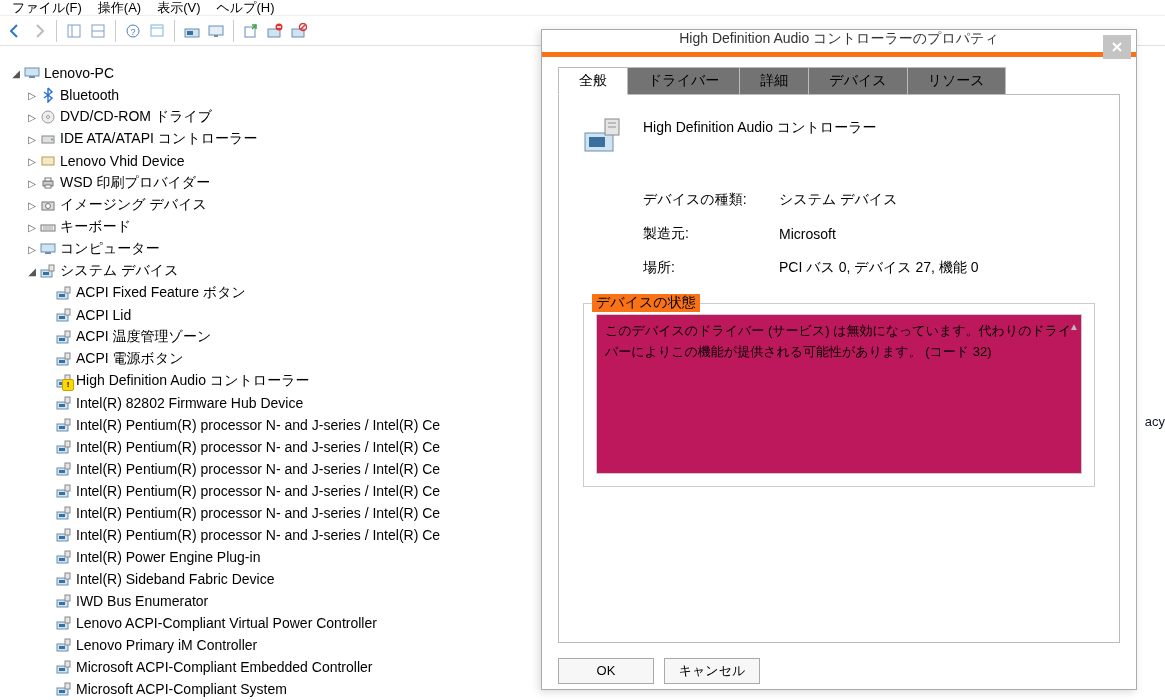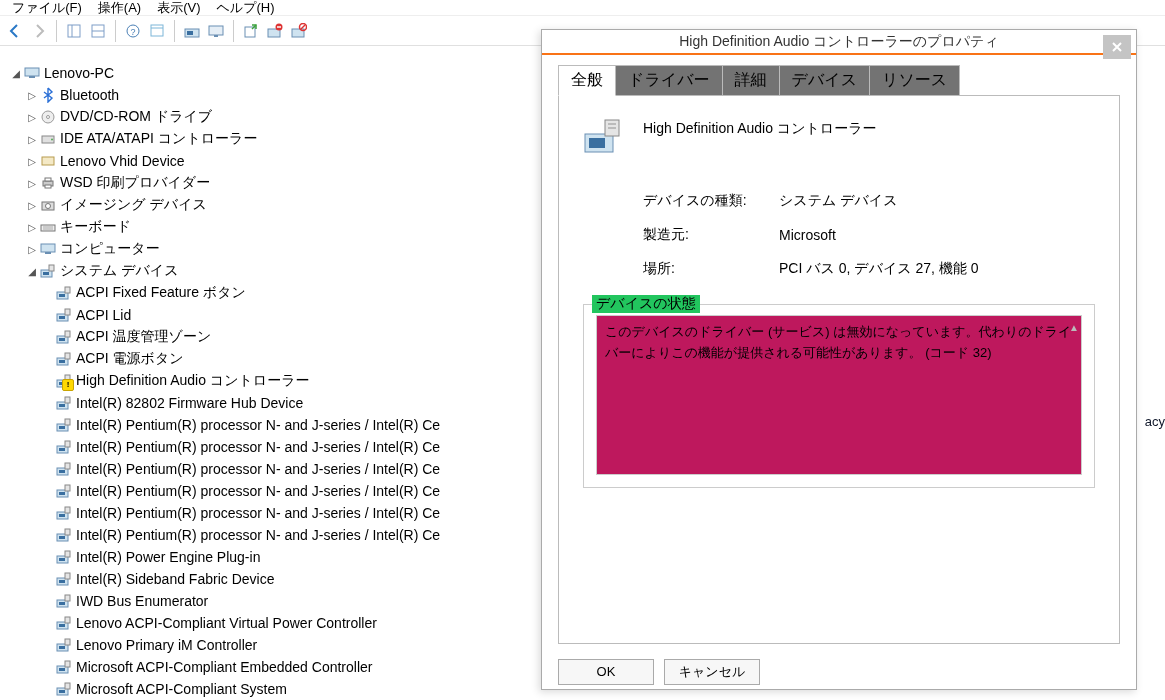--- a/index.html
+++ b/index.html
@@ -22,44 +22,44 @@
   .ic { width:16px; height:16px; margin-right:4px; display:flex; align-items:center; justify-content:center; }
   .ic svg { width:16px; height:16px; }
   .lvl0 { padding-left: 4px; }
   .lvl1 { padding-left: 20px; }
   .lvl2 { padding-left: 52px; }
   .warn-overlay { position:relative; }
   .warn-overlay::after { content:"!"; position:absolute; right:-2px; bottom:-2px; width:10px; height:10px; background:#ffd800; border:1px solid #c9a400; color:#000; font-size:8px; line-height:9px; text-align:center; font-weight:bold; border-radius:2px; }
 
   
   .dialog { position:absolute; left:541px; top:29px; width:596px; height:661px; background:#fff; border:1px solid #aaa; box-shadow: -2px 2px 8px rgba(0,0,0,.15); display:flex; flex-direction:column; }
-  .titlebar { height:34px; display:flex; align-items:center; justify-content:center; position:relative; border-bottom:2px solid #f97316; }
+  .titlebar { height:34px; display:flex; align-items:flex-start; justify-content:center; position:relative; border-bottom:5px solid #f97316; }
   .title-text { font-size:14px; color:#333; }
   .closebtn { position:absolute; right:5px; top:5px; width:28px; height:24px; background:#c4c4c4; display:flex; align-items:center; justify-content:center; color:#fff; font-size:14px; }
   .closebtn svg { width:10px; height:10px; stroke:#fff; stroke-width:2; }
 
   .dlg-body { flex:1; padding:10px 16px; }
   .tabstrip { display:flex; gap:0; border-bottom:1px solid #bbb; }
-  .tab { padding:4px 12px; border:1px solid #bbb; border-bottom:none; background:#fff; font-size:16px; margin-right:-1px; cursor:default; position:relative; }
+  .tab { padding:4px 20px; border:1px solid #bbb; border-bottom:none; background:#fff; font-size:14px; margin-right:-1px; cursor:default; position:relative; }
   .tab.active { background:#fff; z-index:2; border-bottom:1px solid #fff; margin-bottom:-1px; }
   .tab.inactive { background:#737373; }
 
   .tabcontent { border:1px solid #bbb; border-top:none; padding:20px 24px; height:548px; }
 
   .dev-header { display:flex; align-items:flex-start; gap:20px; margin-bottom:28px; }
   .dev-icon { width:40px; height:40px; }
   .dev-name { font-size:14px; padding-top:4px; }
 
   .info-grid { margin-left:60px; }
   .info-row { display:flex; height:34px; align-items:center; font-size:14px; }
   .info-label { width:136px; }
   .info-val { }
 
   .fieldset { border:1px solid #ccc; margin-top:18px; padding:10px 12px 12px; position:relative; }
-  .fieldset-legend { position:absolute; top:-10px; left:8px; background:#22c55e; padding:0 4px; font-size:14px; }
+  .fieldset-legend { position:absolute; top:-10px; left:8px; background:#f97316; padding:0 4px; font-size:14px; }
   .status-box { border:1px solid #ccc; background:#be185d; height:160px; padding:6px 8px; font-size:13px; line-height:1.6; position:relative; }
   .status-scroll { position:absolute; right:2px; top:4px; color:#bbb; font-size:10px; }
 
   .dlg-buttons { height:48px; display:flex; align-items:center; gap:10px; padding:0 16px; }
   .dbtn { width:96px; height:26px; border:1px solid #aaa; background:#f7f7f7; font-size:13px; display:flex; align-items:center; justify-content:center; cursor:default; }
 
   .side-text { position:absolute; right:0; top:414px; font-size:13px; color:#0f172a; }
 </style>
 </head>
 <body>

